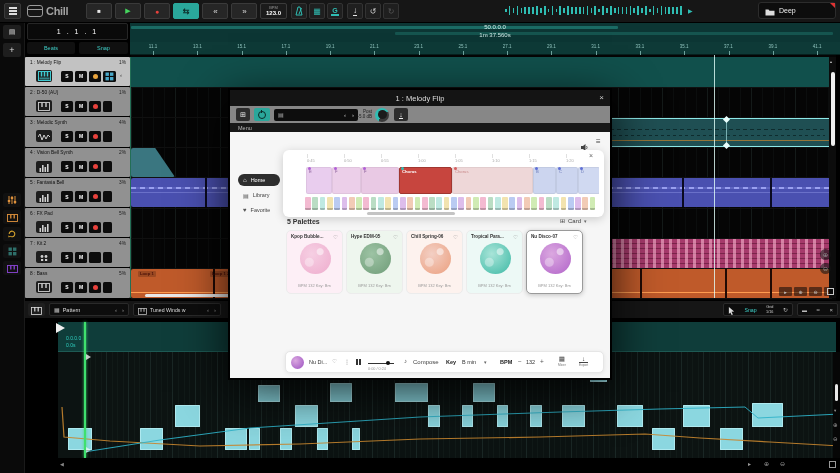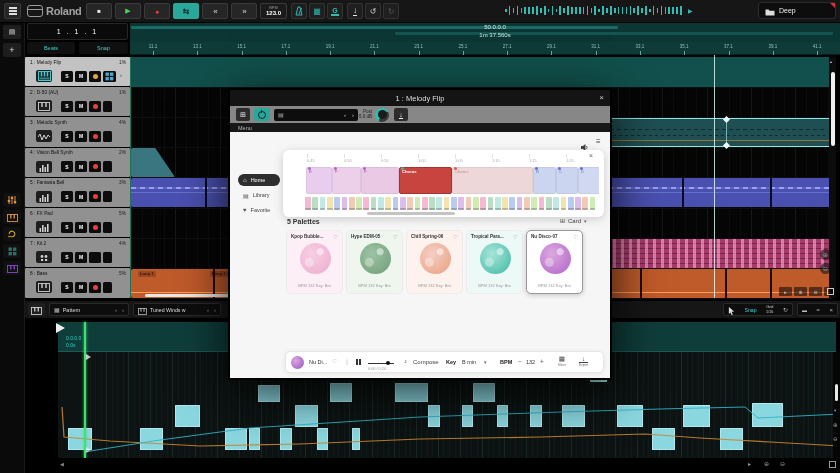--- a/index.html
+++ b/index.html
@@ -37,21 +37,21 @@
 <body>
 
 <div id="app">
 
   <div class="topbar">
     <div class="tbtn" style="left:4px;width:17px">
       <span class="burger"></span>
       </div>
     <div class="g flex" style="left:27px;top:4px;height:14px">
       <span class="logo-badge"></span>
-      <span style="font-size:11px;font-weight:bold;color:#a2a2a2;letter-spacing:-0.3px">Roland</span>
+      <span style="font-size:11px;font-weight:bold;color:#a2a2a2;letter-spacing:-0.3px">Chill</span>
     </div>
     <div class="tbtn" style="left:86px;width:26px">
       <span style="color:#e8e8e8;font-size:6px">■</span>
       </div>
     <div class="tbtn" style="left:115px;width:26px">
       <span style="color:#45d65e;font-size:7px">▶</span>
       </div>
     <div class="tbtn" style="left:144px;width:26px">
       <span style="color:#e8413c;font-size:7px">●</span>
       </div>

